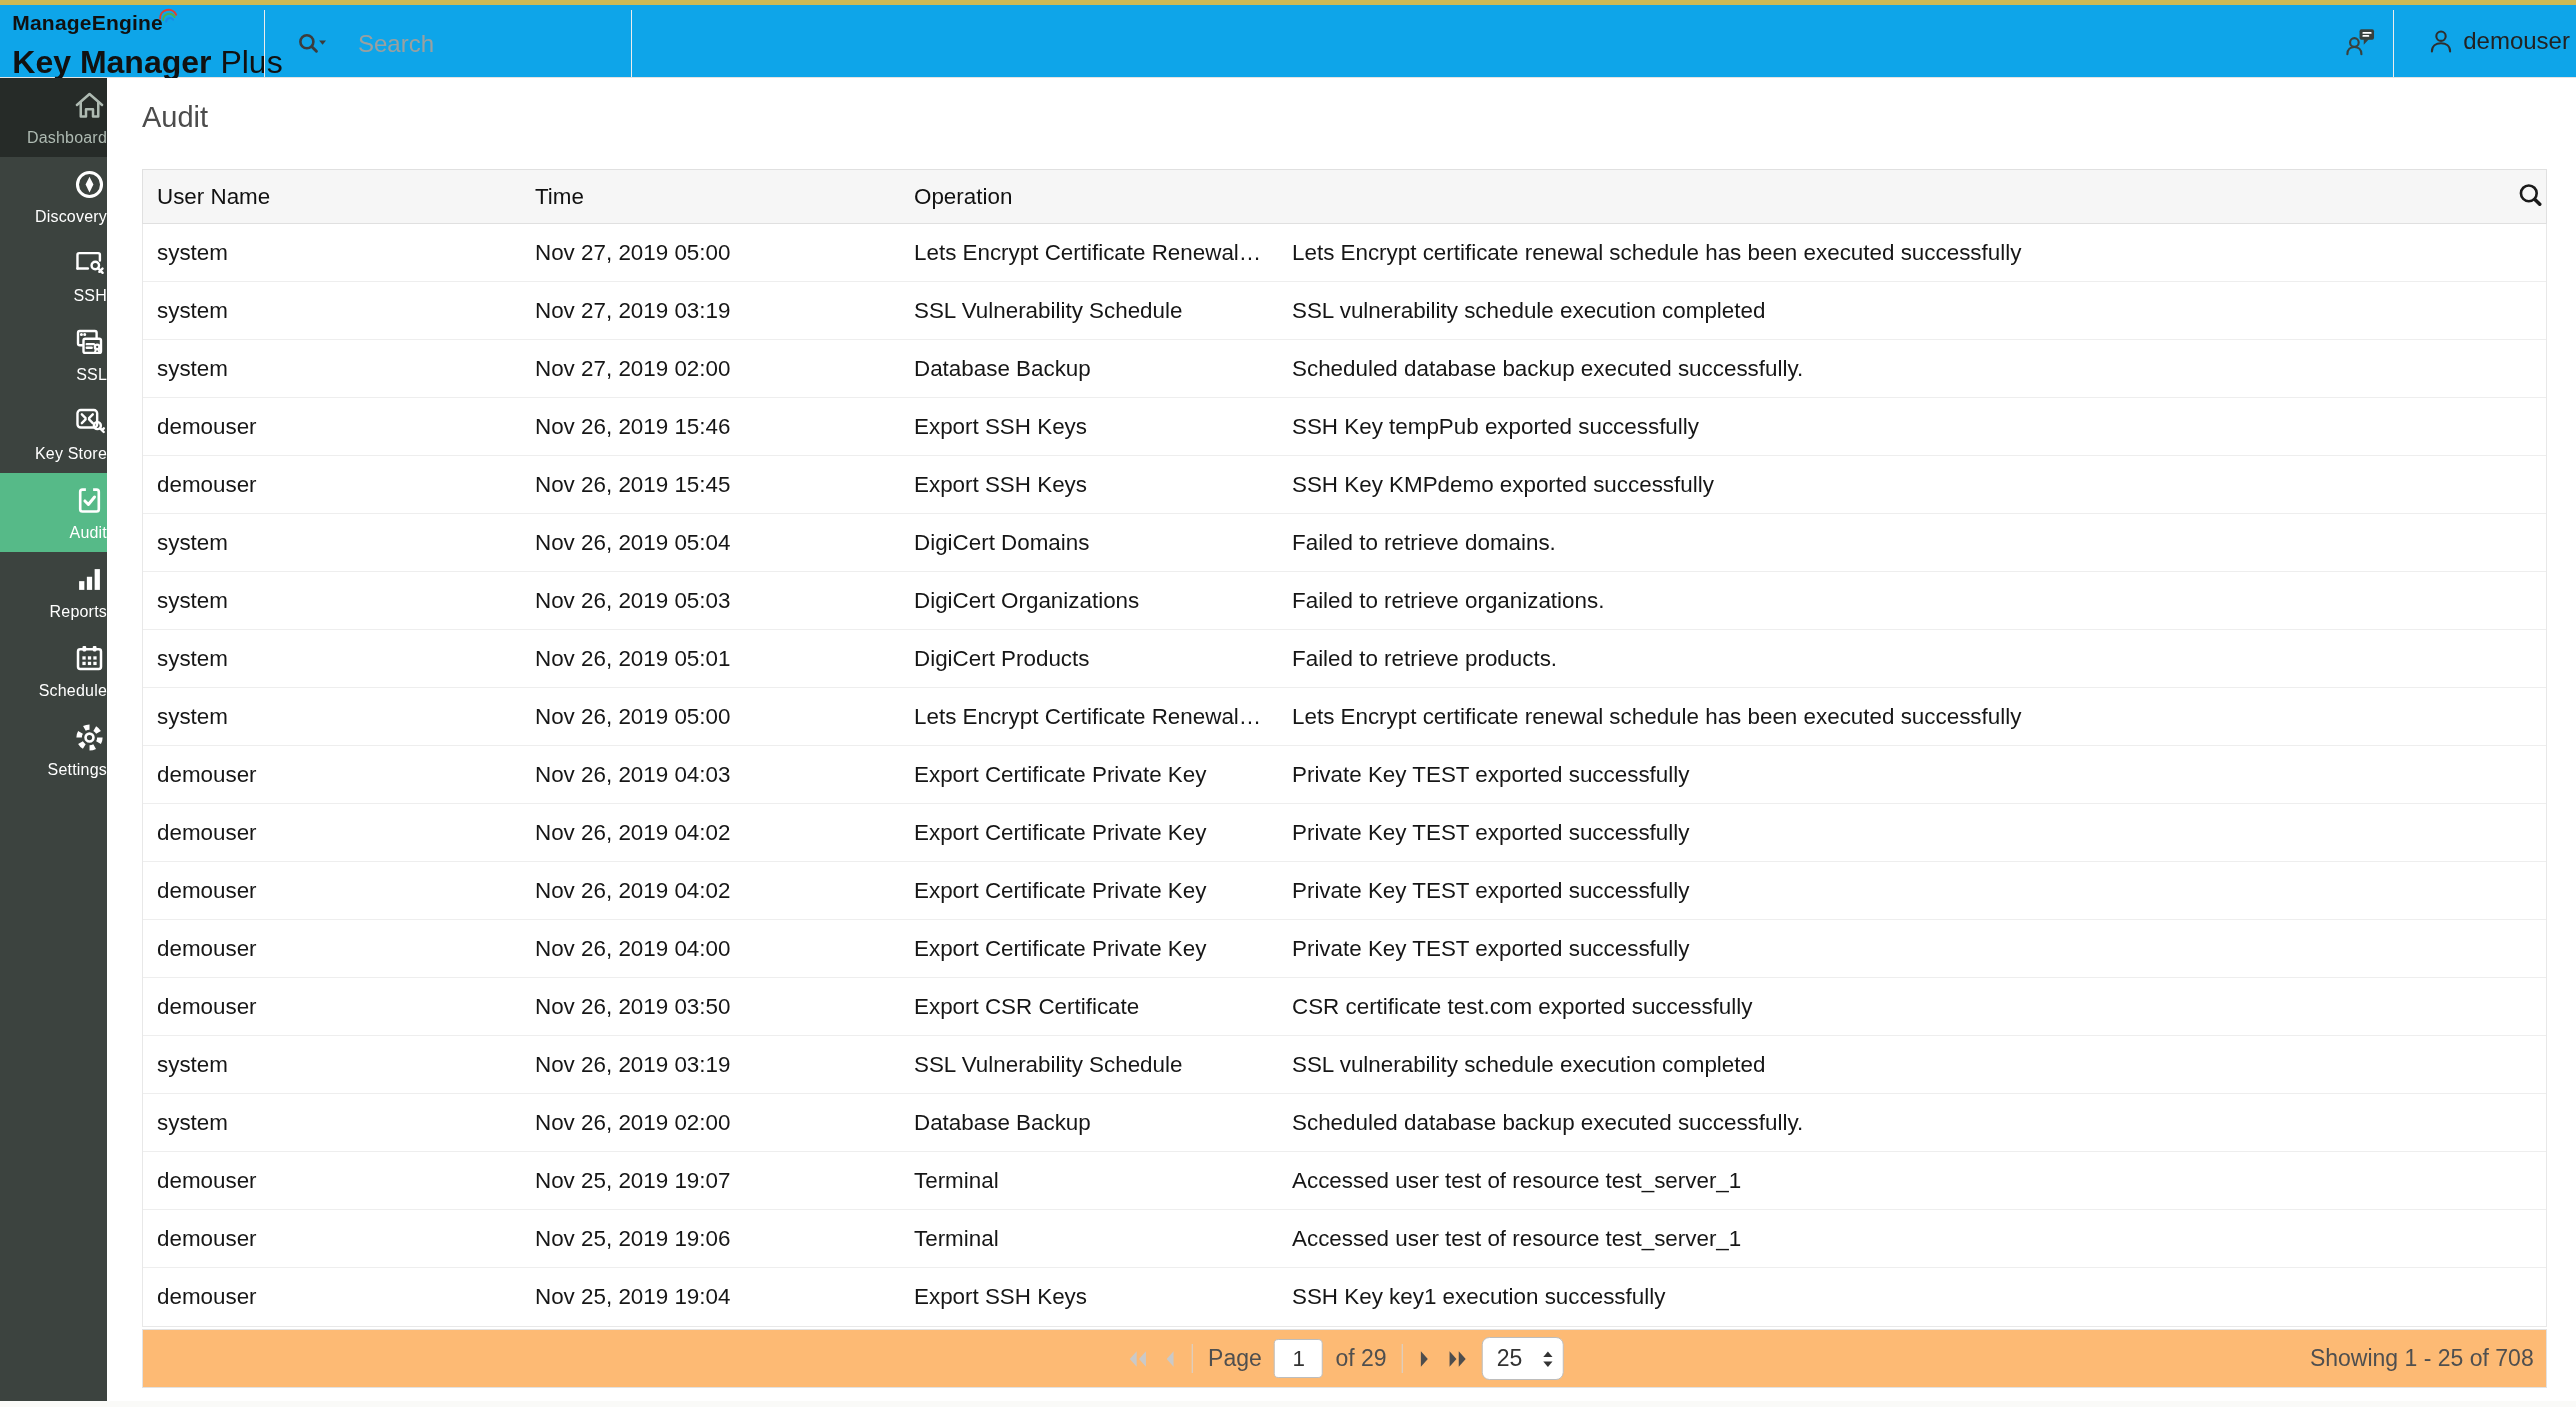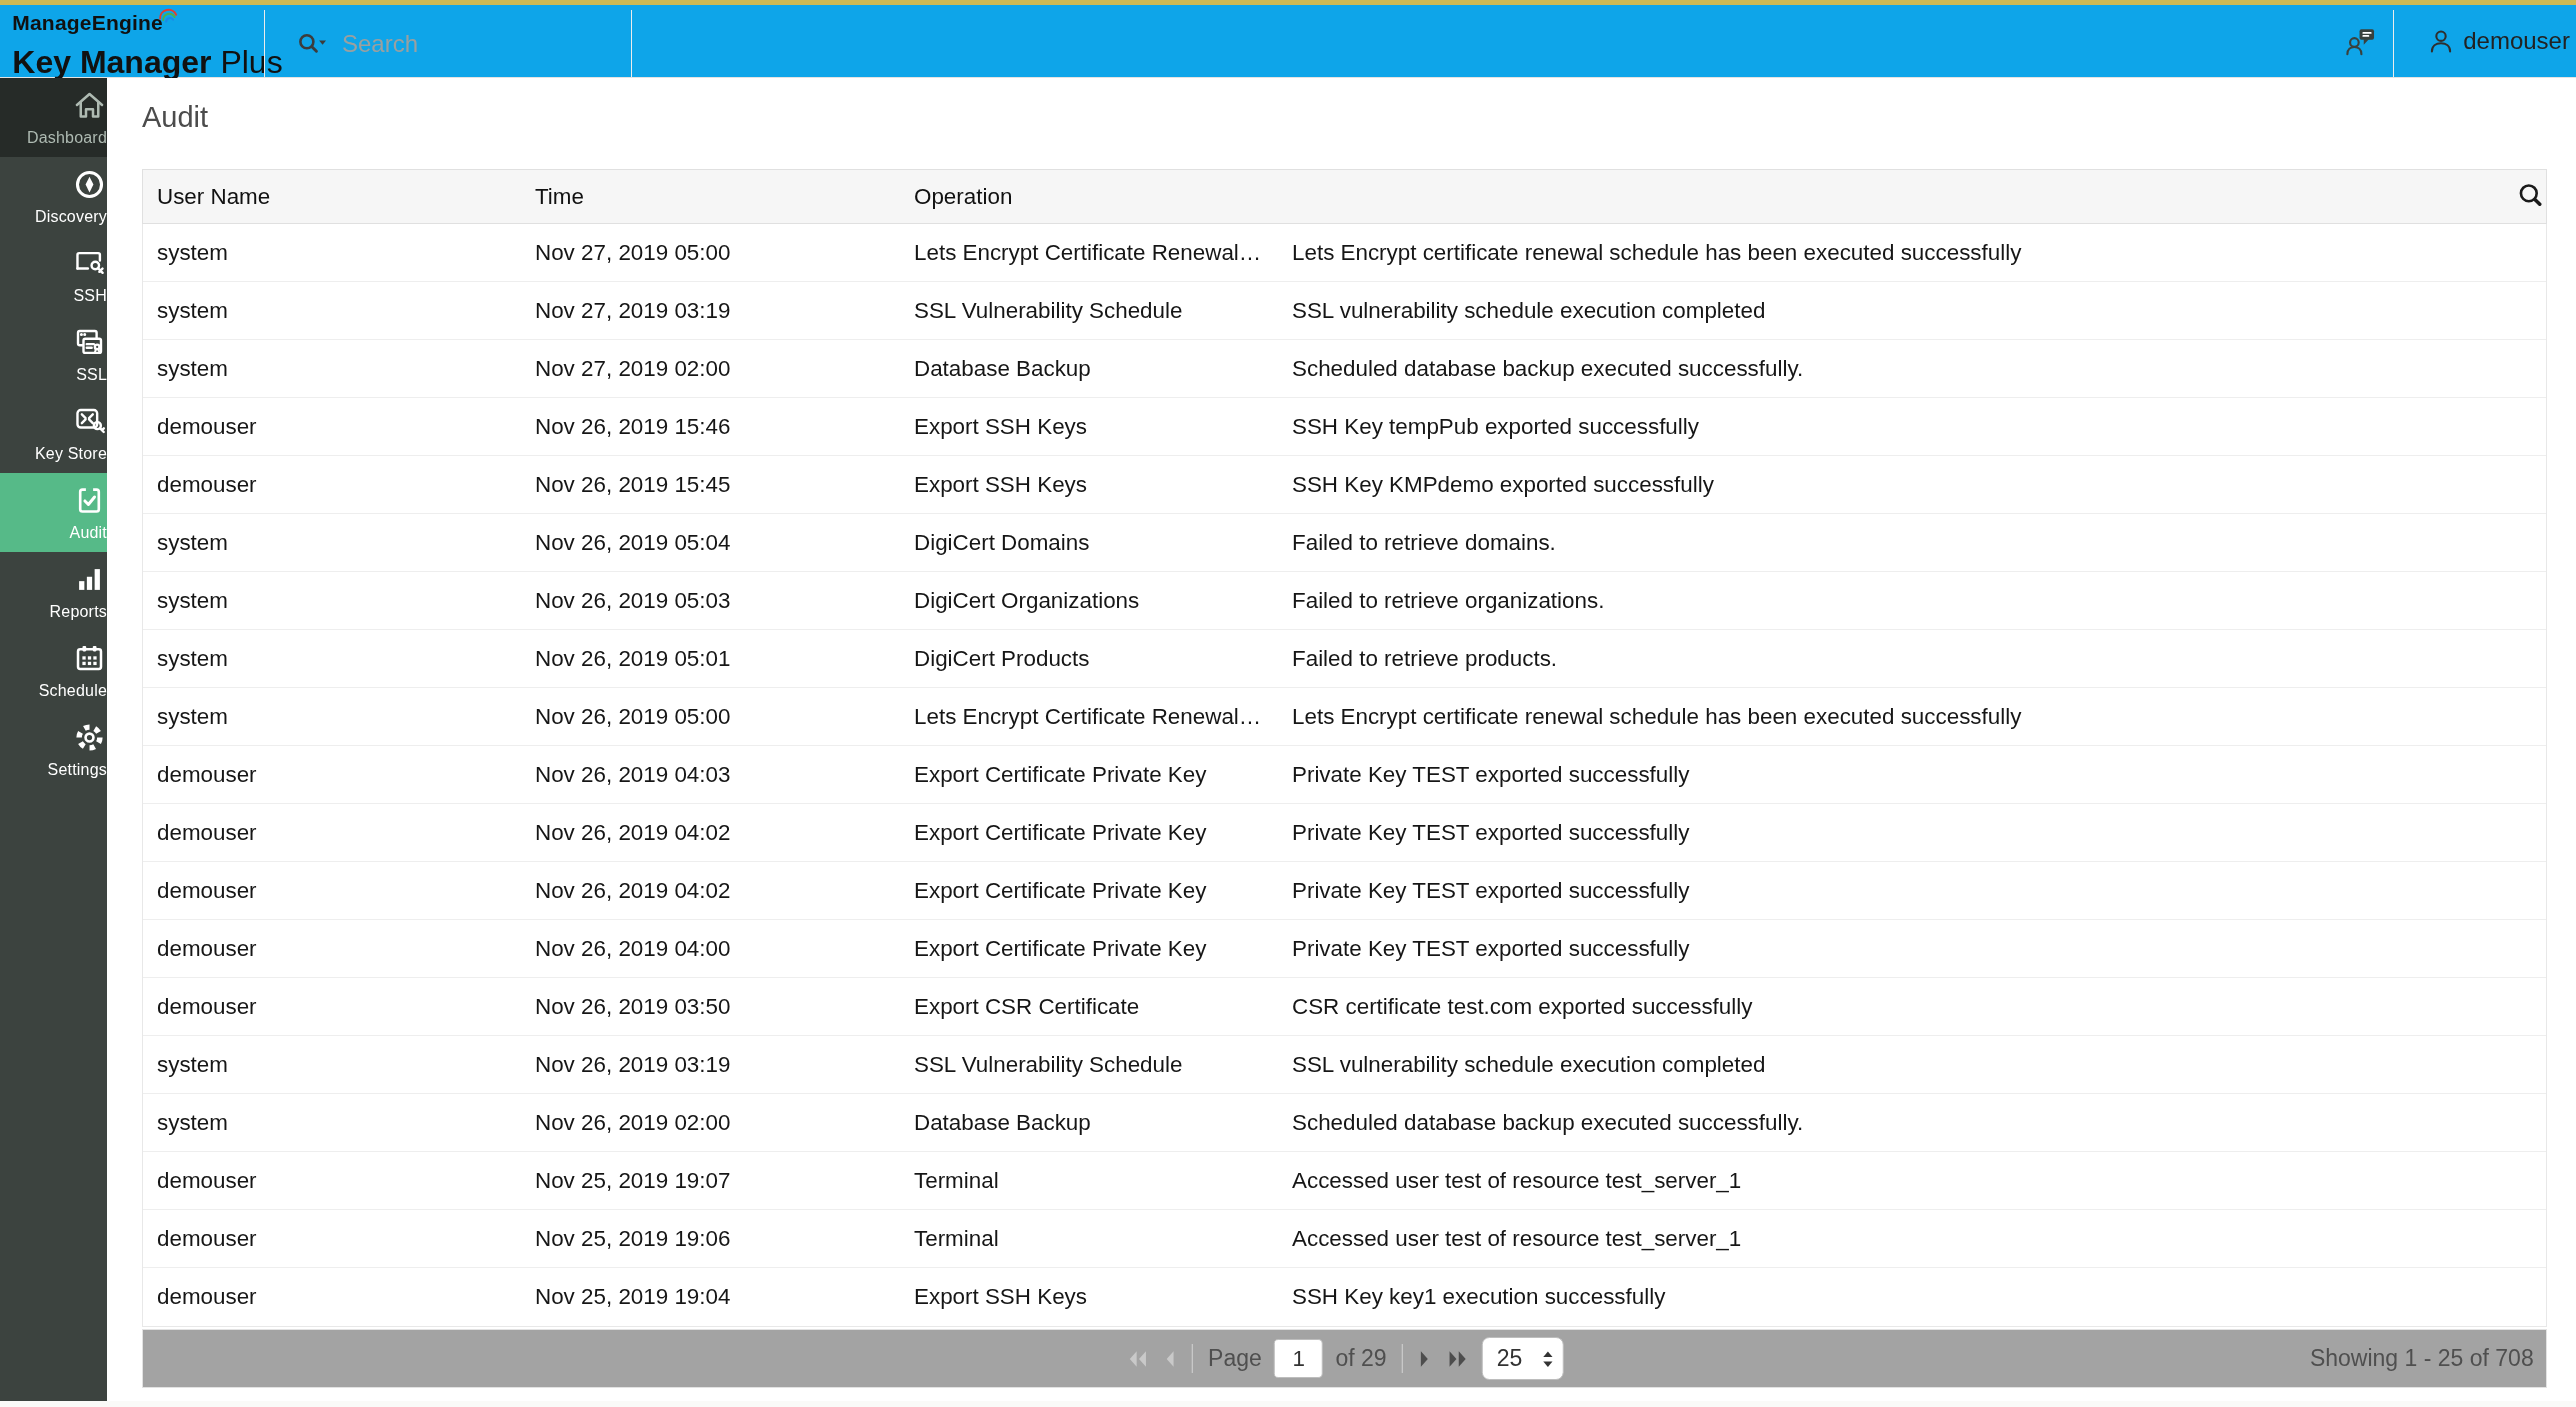--- a/index.html
+++ b/index.html
@@ -18,21 +18,21 @@
   .topbar{position:absolute;left:0;top:0;width:2576px;height:78px;background:#0ea5e9;
     border-top:5.4px solid var(--top-strip-gold);border-bottom:0.8px solid #e3e3e3;}
   .tdiv{position:absolute;top:5.4px;bottom:0;width:0.8px;background:#ececec;}
   .logo{position:absolute;left:12.3px;top:7px;line-height:1.05;}
   .logo-top{font-size:21px;font-weight:700;color:#111;letter-spacing:0.2px;position:relative;display:inline-block;}
   .logo-swirl{position:absolute;right:-20px;top:-9.2px;}
   .logo-bottom{font-size:32px;color:#111;margin-top:12px;}
   .logo-bottom .b{font-weight:800;}
   .logo-bottom .l{font-weight:400;}
   .search-wrap{position:absolute;left:265px;top:5.4px;width:365px;height:67px;
-    display:flex;padding-left:31px;gap:12px;}
+    display:flex;padding-left:31px;gap:28px;}
   .search-input{border:none;outline:none;font-size:24px;color:#333;width:254px;
     font-family:"Liberation Sans", sans-serif;background:transparent;}
   .search-input::placeholder{color:#9aa0a0;}
   .feedback-wrap{position:absolute;left:2326px;top:0;width:67px;height:72px;
     display:flex;align-items:center;justify-content:center;}
   .user-wrap{position:absolute;left:2428px;top:0;height:72px;display:flex;
     align-items:center;gap:9.2px;}
   .user-name{font-size:24px;color:#222;}
 
   
@@ -55,21 +55,21 @@
   .th{padding-left:14px;font-size:22.4px;color:#111;cursor:pointer;}
   .thead-search{position:absolute;right:1.5px;top:50%;transform:translateY(-50%);}
   .tbody{border:0.8px solid #e8e8e8;border-top:none;}
   .tr{display:grid;grid-template-columns:378px 379px 378px 1fr;align-items:center;
     height:58px;background:#fff;border-bottom:0.8px solid #eeeeee;}
   .tr:last-child{border-bottom:none;}
   .td{padding-left:14px;padding-right:12.3px;font-size:22.4px;color:var(--text-dark);
     white-space:nowrap;overflow:hidden;text-overflow:ellipsis;}
 
   
-  .pagebar{margin-top:2.3px;height:59px;background:#a3a3a3;border:0.8px solid #e2e2e2;
+  .pagebar{margin-top:2.3px;height:59px;background:#fdba74;border:0.8px solid #e2e2e2;
     position:relative;display:flex;align-items:center;}
   .pager{position:absolute;left:50%;transform:translateX(-50%);display:flex;
     align-items:center;gap:12.3px;}
   .pgbtn{background:none;border:none;cursor:pointer;display:flex;align-items:center;padding:0;}
   .pg-sep{width:0.8px;height:29px;background:#d4d4d4;margin:0 3.1px;}
   .pg-label{font-size:23px;color:var(--text-gray);}
   .page-input{width:49px;height:39px;border:1.5px solid #bdbdbd;border-radius:4.6px;
     text-align:center;font-size:22.4px;color:#333;background:#fff;outline:none;
     font-family:"Liberation Sans", sans-serif;}
   .size-select{width:82px;height:43px;border:1.5px solid #bdbdbd;border-radius:7.7px;

